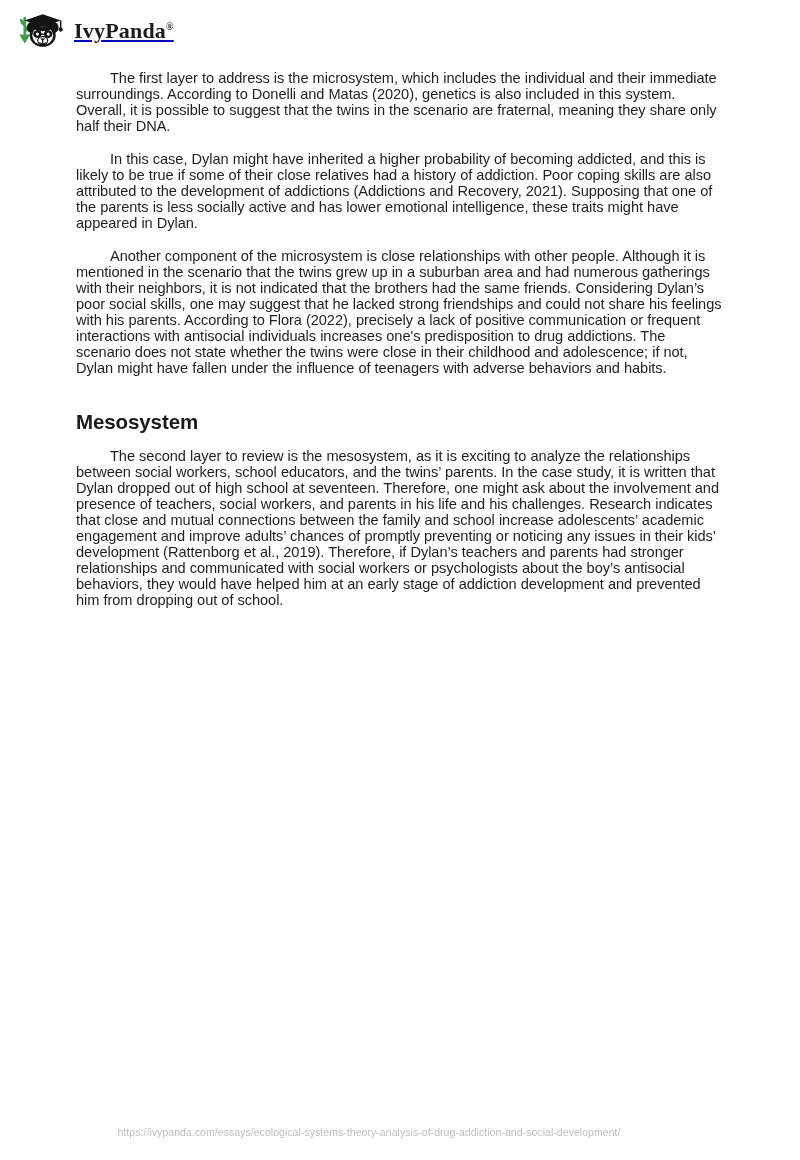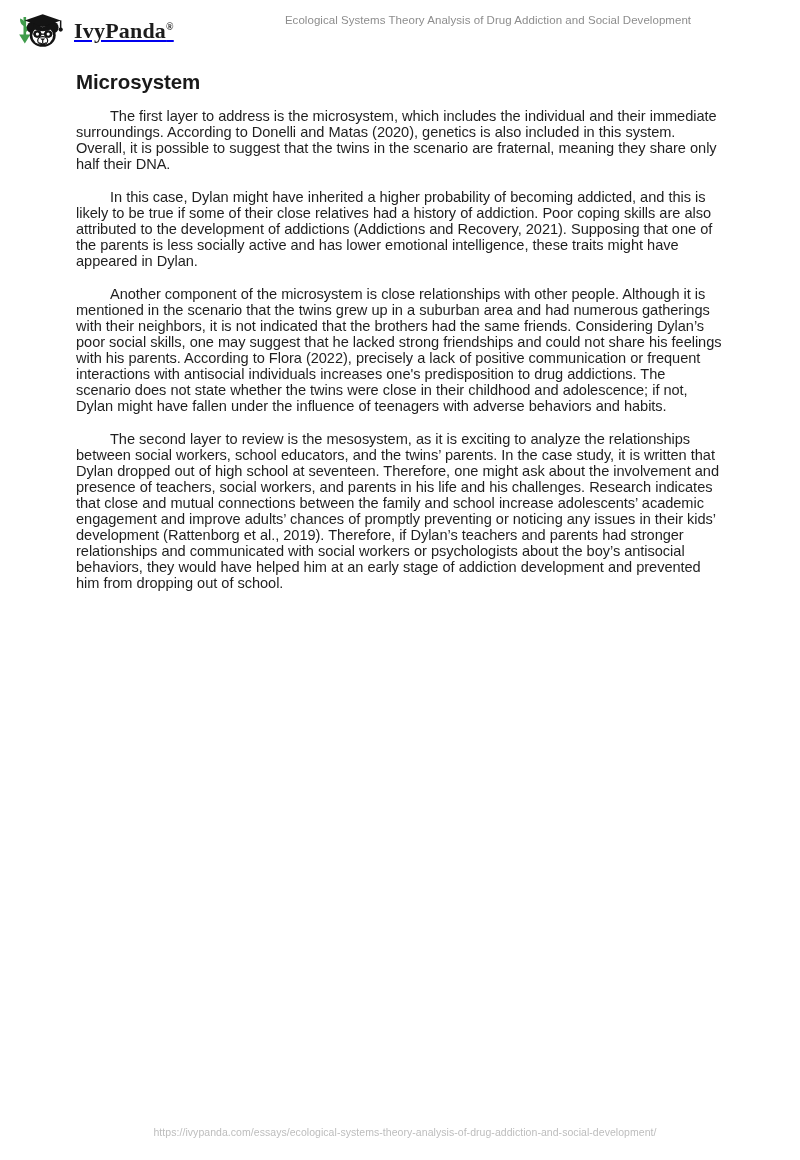--- a/index.html
+++ b/index.html
@@ -95,21 +95,20 @@
   }
   p.para:last-child { margin-bottom: 4px; }
 
   
   .page-footer {
     position: absolute;
     left: 0;
     bottom: 20px;
     width: 738px;
     text-align: center;
-    margin-left: 36px;
   }
   .footer-url {
     font-size: 10.5px;
     color: #bdbdbd;
     font-family: "Liberation Sans", sans-serif;
     letter-spacing: 0.05px;
     white-space: nowrap;
   }
 </style>
 </head>
@@ -153,30 +152,29 @@
       <g fill="#141414">
         <path d="M26.7 4.2 L44.8 10.6 L26.7 17.0 L8.6 10.6 Z"></path>
         <path d="M17.4 13.6 L17.4 19.0 Q26.7 23.6 36.0 19.0 L36.0 13.6 L26.7 17.2 Z"></path>
         <rect x="43.9" y="10.4" width="1.5" height="8.6"></rect>
         <circle cx="44.7" cy="19.6" r="2.1"></circle>
       </g>
     </svg>
     <span class="brand-name"><span>IvyPanda</span><sup class="brand-reg">®</sup></span>
   </a>
 
-  <div class="header-title">Ecological Systems Theory Analysis of Drug Addiction and Social Development</div>
 </div>
 
 <div class="doc-body">
 
-  <h2 class="section-heading">Microsystem</h2>
 
   <p class="para">The first layer to address is the microsystem, which includes the individual and their immediate surroundings. According to Donelli and Matas (2020), genetics is also included in this system. Overall, it is possible to suggest that the twins in the scenario are fraternal, meaning they share only half their DNA.</p>
   <p class="para">In this case, Dylan might have inherited a higher probability of becoming addicted, and this is likely to be true if some of their close relatives had a history of addiction. Poor coping skills are also attributed to the development of addictions (Addictions and Recovery, 2021). Supposing that one of the parents is less socially active and has lower emotional intelligence, these traits might have appeared in Dylan.</p>
   <p class="para">Another component of the microsystem is close relationships with other people. Although it is mentioned in the scenario that the twins grew up in a suburban area and had numerous gatherings with their neighbors, it is not indicated that the brothers had the same friends. Considering Dylan’s poor social skills, one may suggest that he lacked strong friendships and could not share his feelings with his parents. According to Flora (2022), precisely a lack of positive communication or frequent interactions with antisocial individuals increases one's predisposition to drug addictions. The scenario does not state whether the twins were close in their childhood and adolescence; if not, Dylan might have fallen under the influence of teenagers with adverse behaviors and habits.</p>
 
+  <h2 class="section-heading second">Mesosystem</h2>
 
   <p class="para">The second layer to review is the mesosystem, as it is exciting to analyze the relationships between social workers, school educators, and the twins’ parents. In the case study, it is written that Dylan dropped out of high school at seventeen. Therefore, one might ask about the involvement and presence of teachers, social workers, and parents in his life and his challenges. Research indicates that close and mutual connections between the family and school increase adolescents’ academic engagement and improve adults’ chances of promptly preventing or noticing any issues in their kids’ development (Rattenborg et al., 2019). Therefore, if Dylan’s teachers and parents had stronger relationships and communicated with social workers or psychologists about the boy’s antisocial behaviors, they would have helped him at an early stage of addiction development and prevented him from dropping out of school.</p>
 </div>
 
 <div class="page-footer">
   <a class="footer-url" href="#" style="text-decoration:none;color:#bdbdbd;">https://ivypanda.com/essays/ecological-systems-theory-analysis-of-drug-addiction-and-social-development/</a>
 </div>
 
 </body></html>

